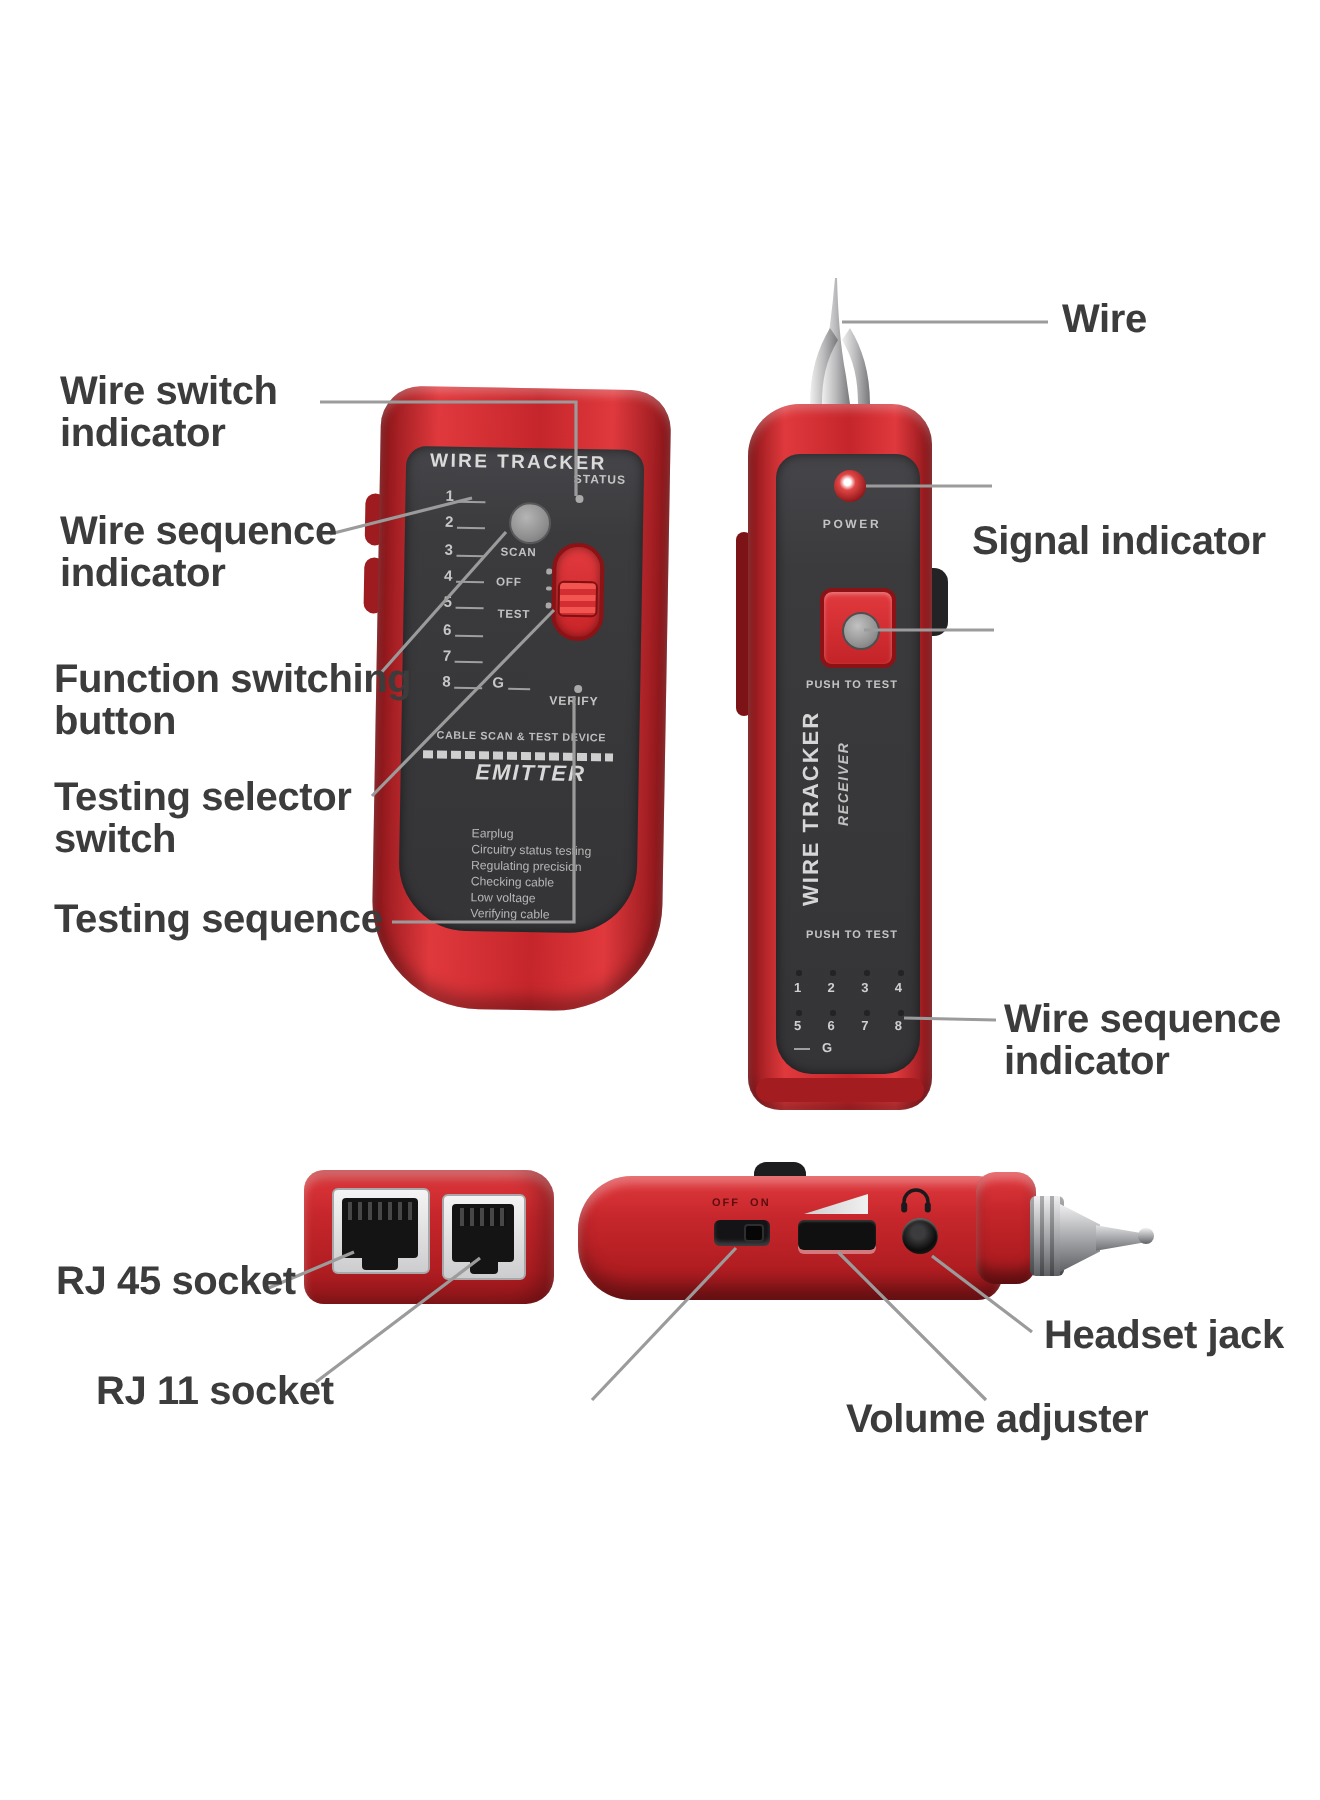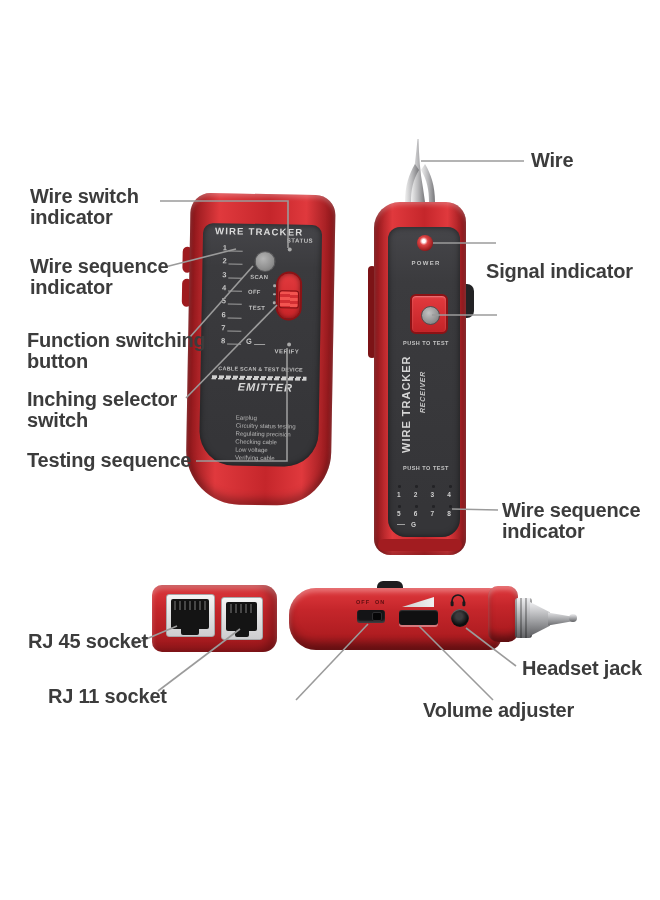--- a/index.html
+++ b/index.html
@@ -250,21 +250,21 @@
   </div>
   <div class="callout" style="left:30px;top:256px;">
     <div>Wire sequence</div>
     <div>indicator</div>
   </div>
   <div class="callout" style="left:27px;top:330px;">
     <div>Function switching</div>
     <div>button</div>
   </div>
   <div class="callout" style="left:27px;top:389px;">
-    <div>Inching selector</div>
+    <div>Testing selector</div>
     <div>switch</div>
   </div>
   <div class="callout" style="left:27px;top:450px;">
     <div>Testing sequence</div>
   </div>
   <div class="callout" style="left:531px;top:150px;">
     <div>Wire</div>
   </div>
   <div class="callout" style="left:486px;top:233px;margin-top:28px;">
     <div>Signal indicator</div>

